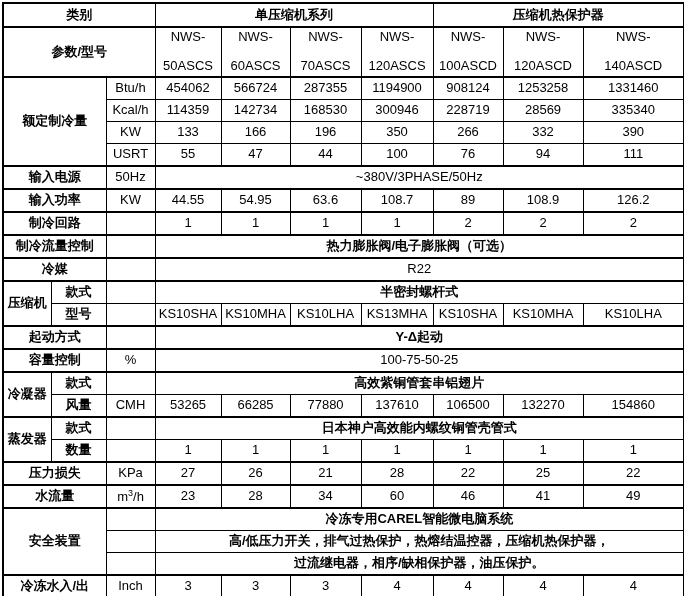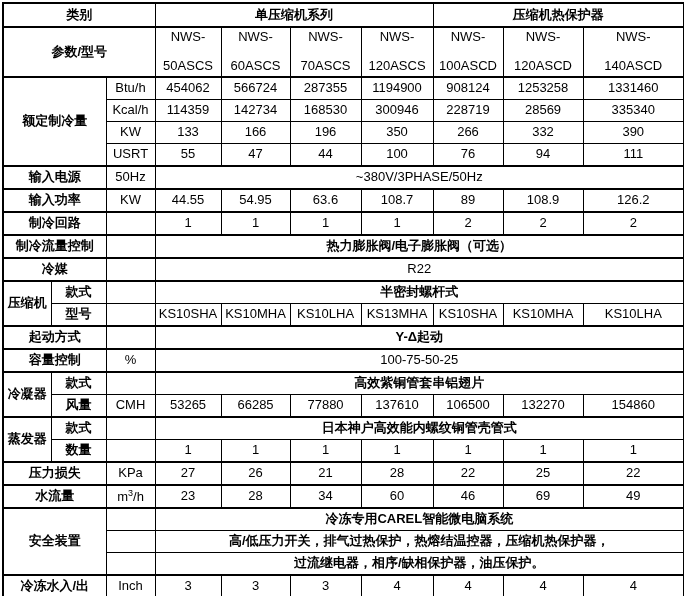--- a/index.html
+++ b/index.html
@@ -253,21 +253,21 @@
 </tr>
 
 <tr class="bt2">
   <td colspan="2" class="lab">水流量</td>
   <td class="unit sepr"><span>m</span><sup>3</sup><span>/h</span></td>
   <td class="numval">23</td>
   <td class="numval">28</td>
   <td class="numval">34</td>
   <td class="numval">60</td>
   <td class="numval">46</td>
-  <td class="numval">69</td>
+  <td class="numval">41</td>
   <td class="numval">49</td>
 </tr>
 
 <tr class="bt2">
   <td colspan="2" rowspan="3" class="lab">安全装置</td>
   <td class="unit sepr"></td>
   <td colspan="7" class="zhval">冷冻专用CAREL智能微电脑系统</td>
 </tr>
 <tr>
   <td class="unit sepr"></td>

